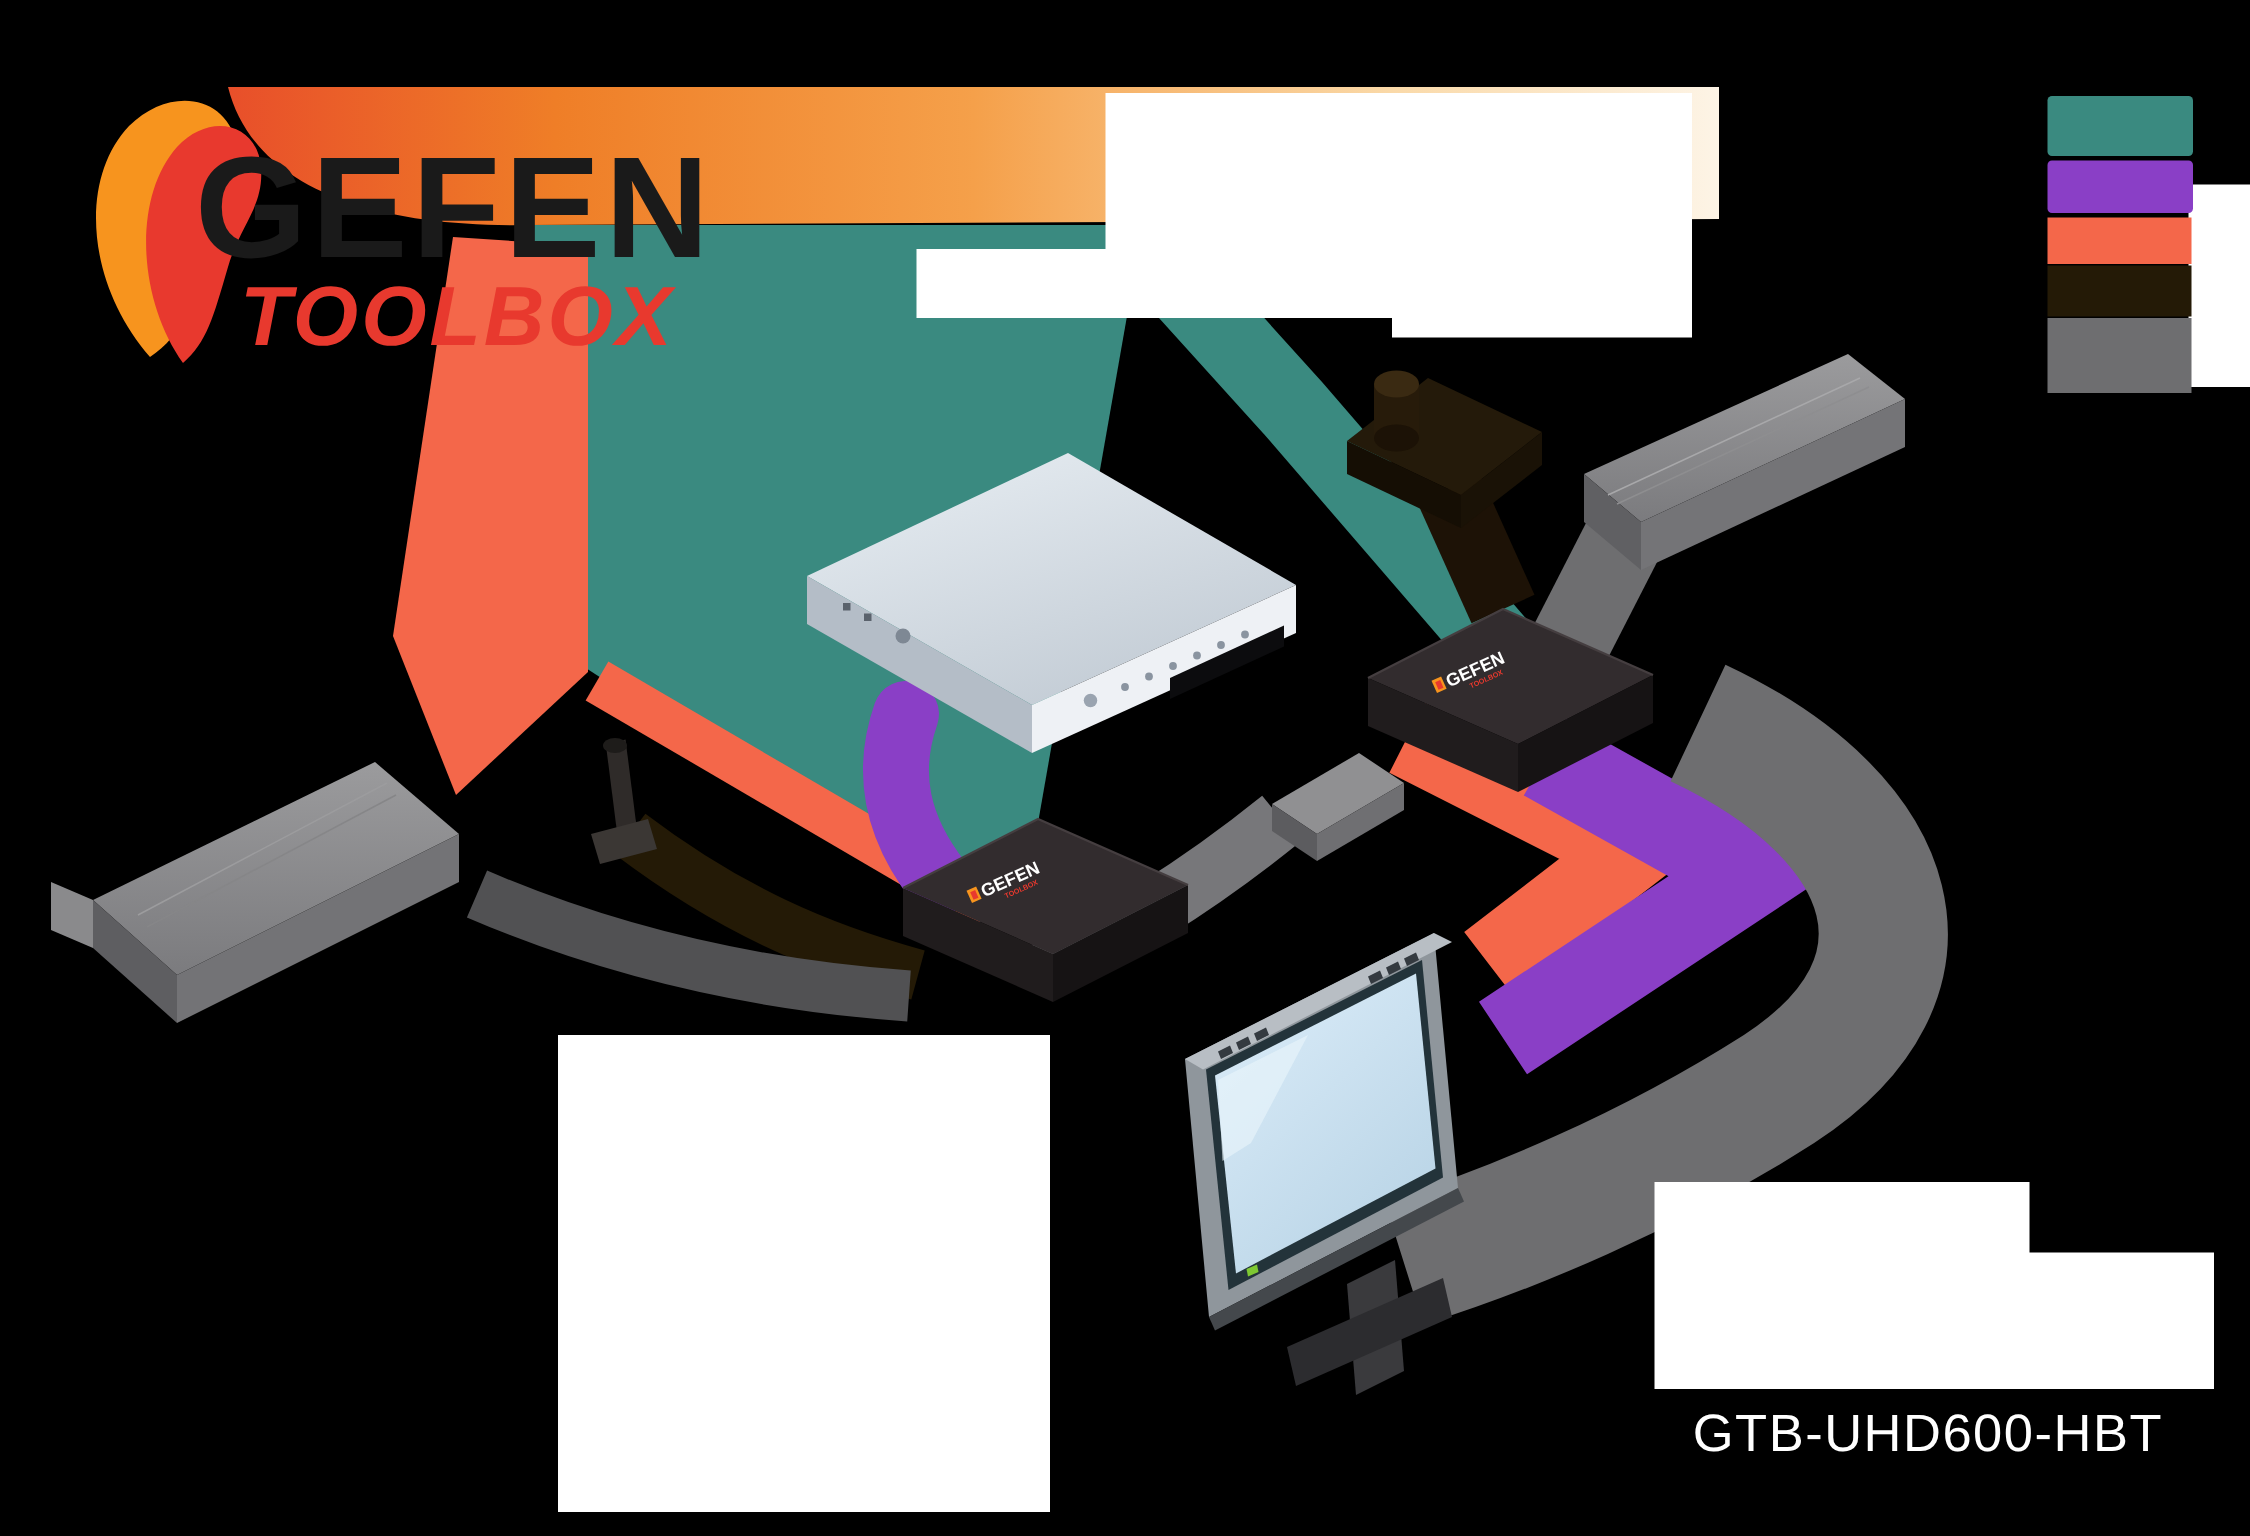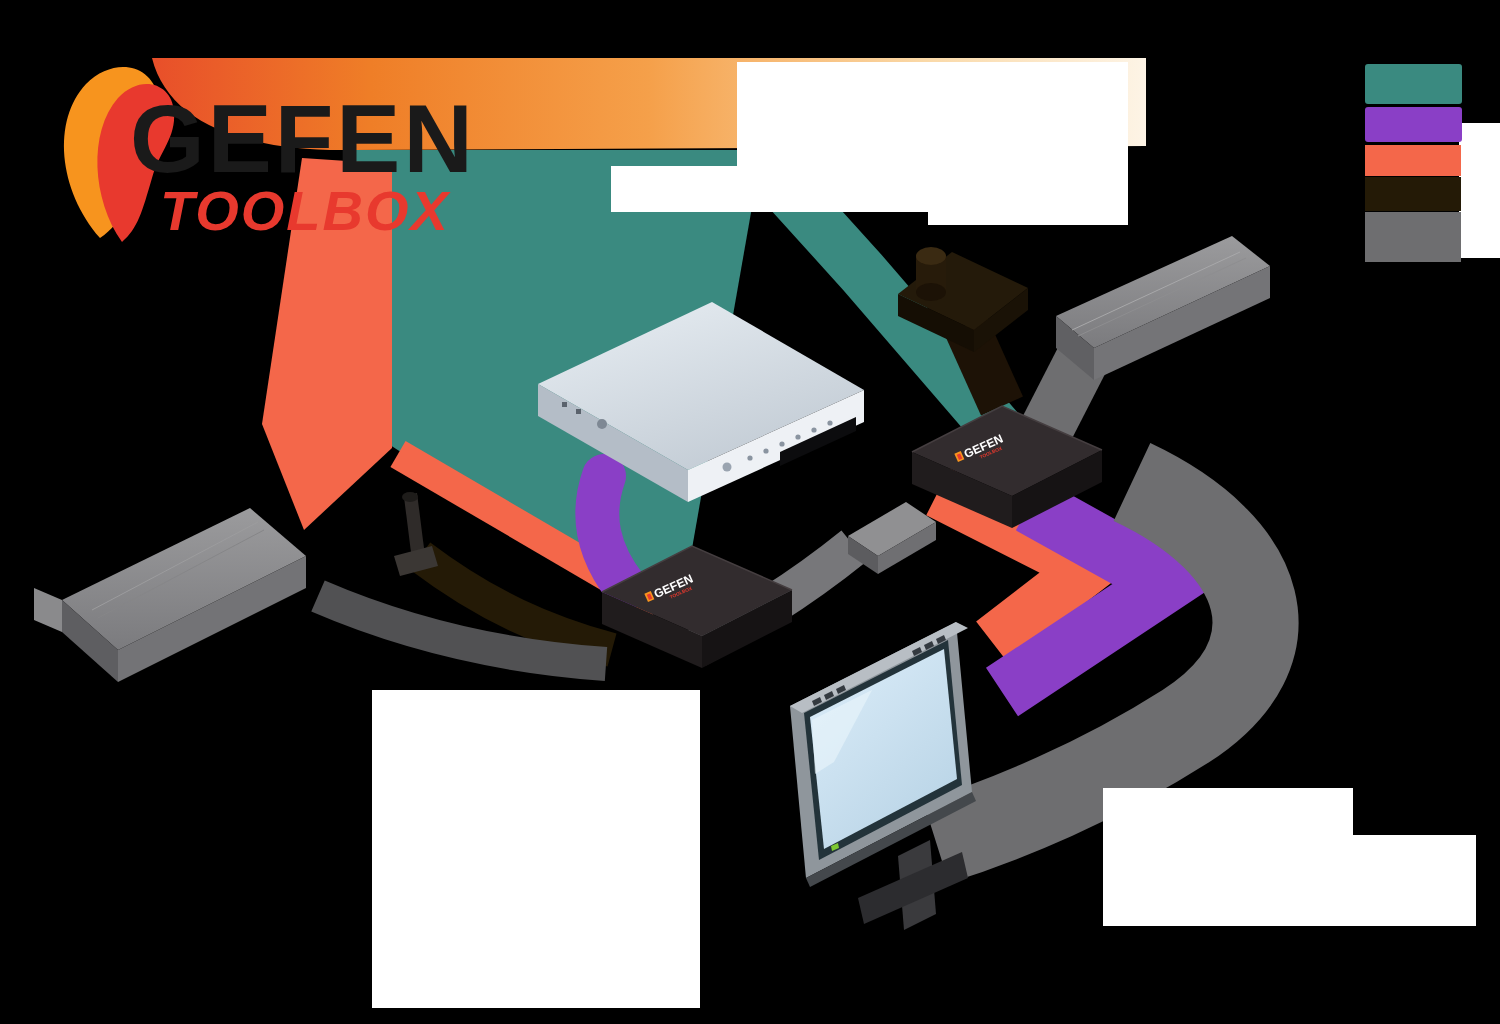--- a/index.html
+++ b/index.html
@@ -184,14 +184,15 @@
     <rect x="1365" y="64" width="97" height="40" rx="3" fill="#3A8A80"></rect>
     <rect x="1365" y="107" width="97" height="35" rx="3" fill="#8A3FC6"></rect>
     <rect x="1365" y="145" width="96" height="31" fill="#F4674A"></rect>
     <rect x="1365" y="177" width="96" height="34" fill="#241A06"></rect>
     <rect x="1365" y="212" width="96" height="50" fill="#6E6E70"></rect>
   </g>
 </svg>
 
 <div class="abs logo-brand">GEFEN</div>
 <div class="abs logo-family">TOOLBOX</div>
+<div class="abs model">GTB-UHD600-HBT</div>
 
 </div>
 
 </body></html>

